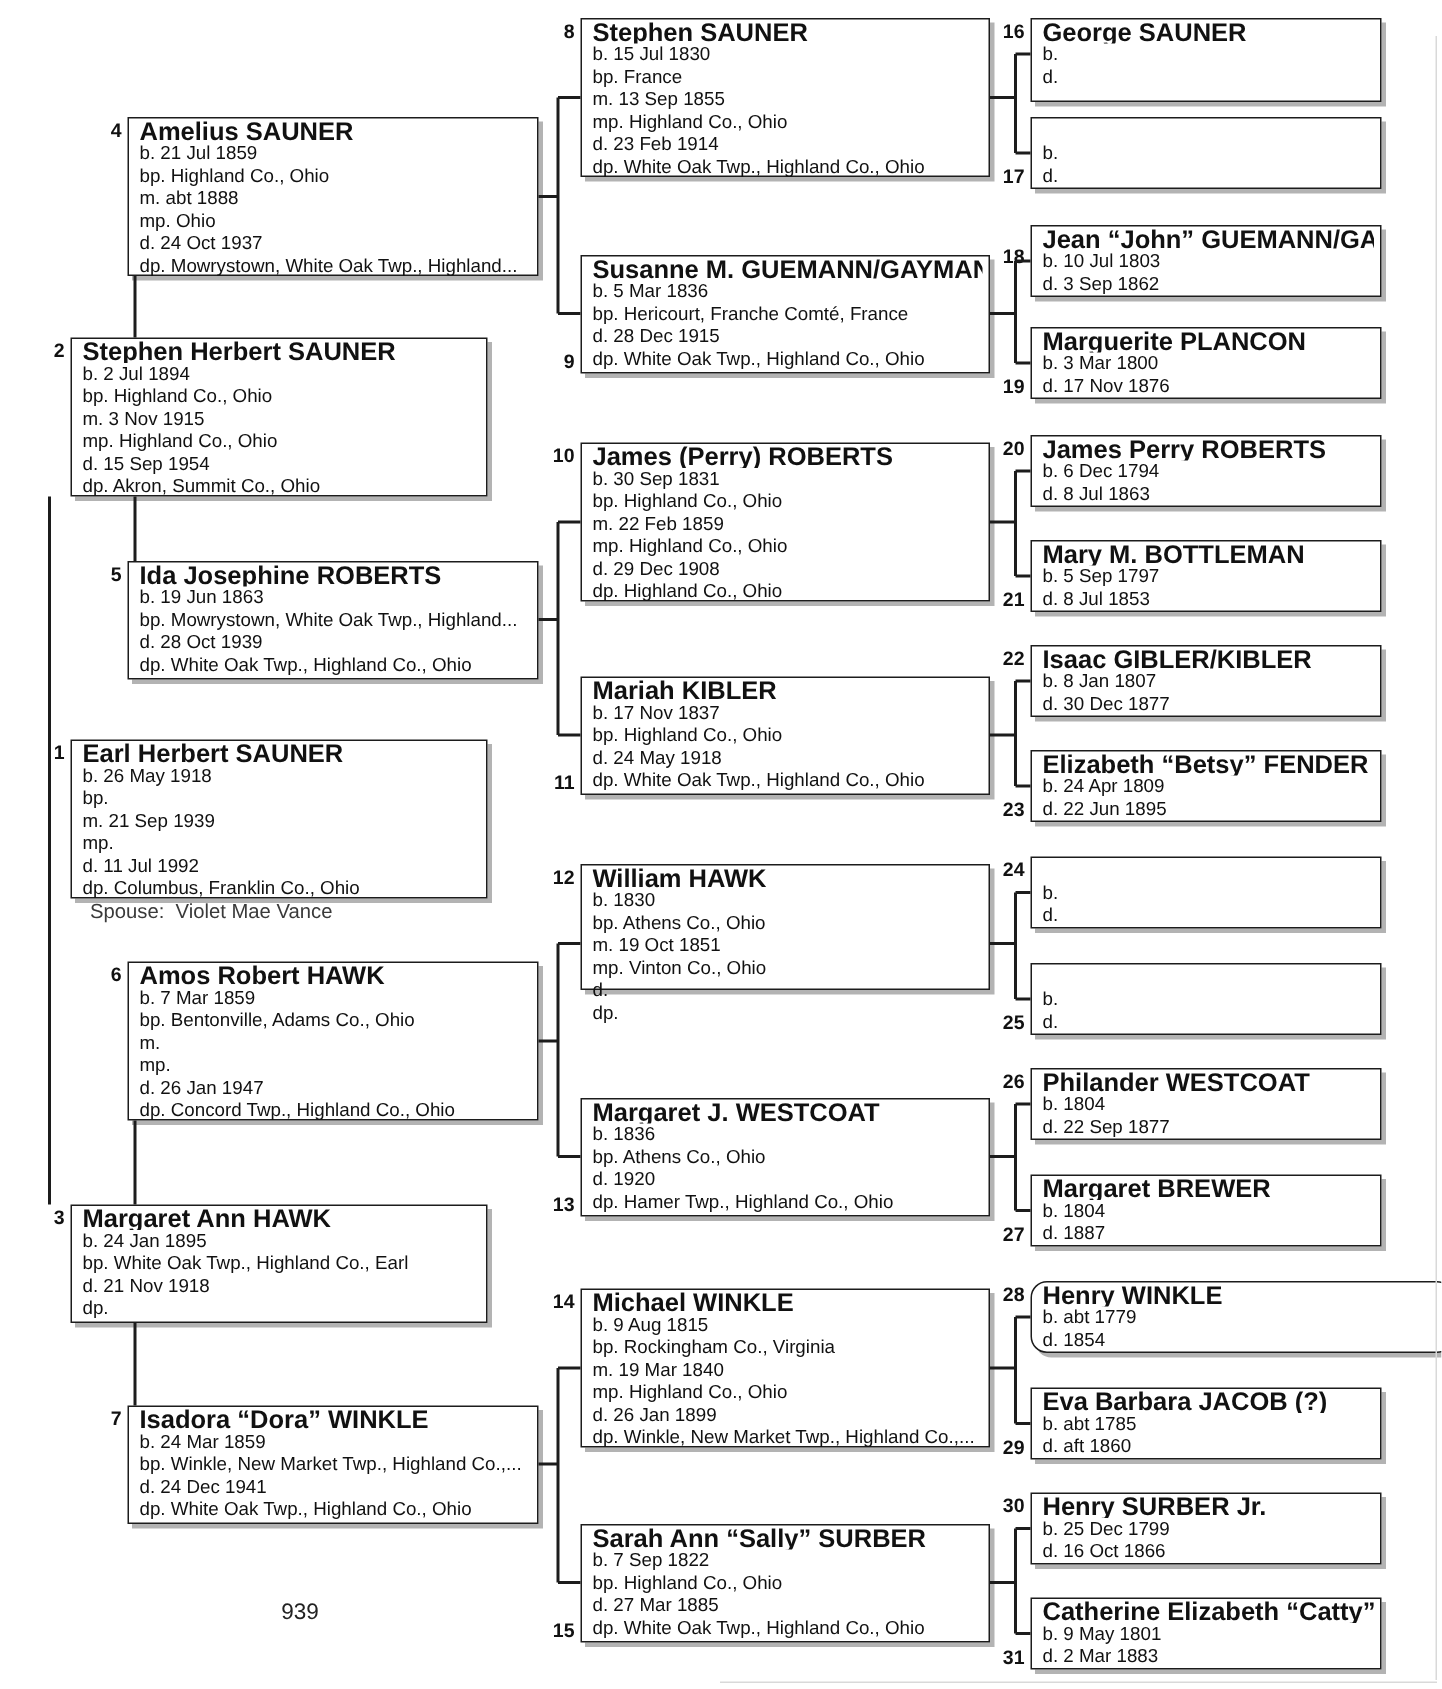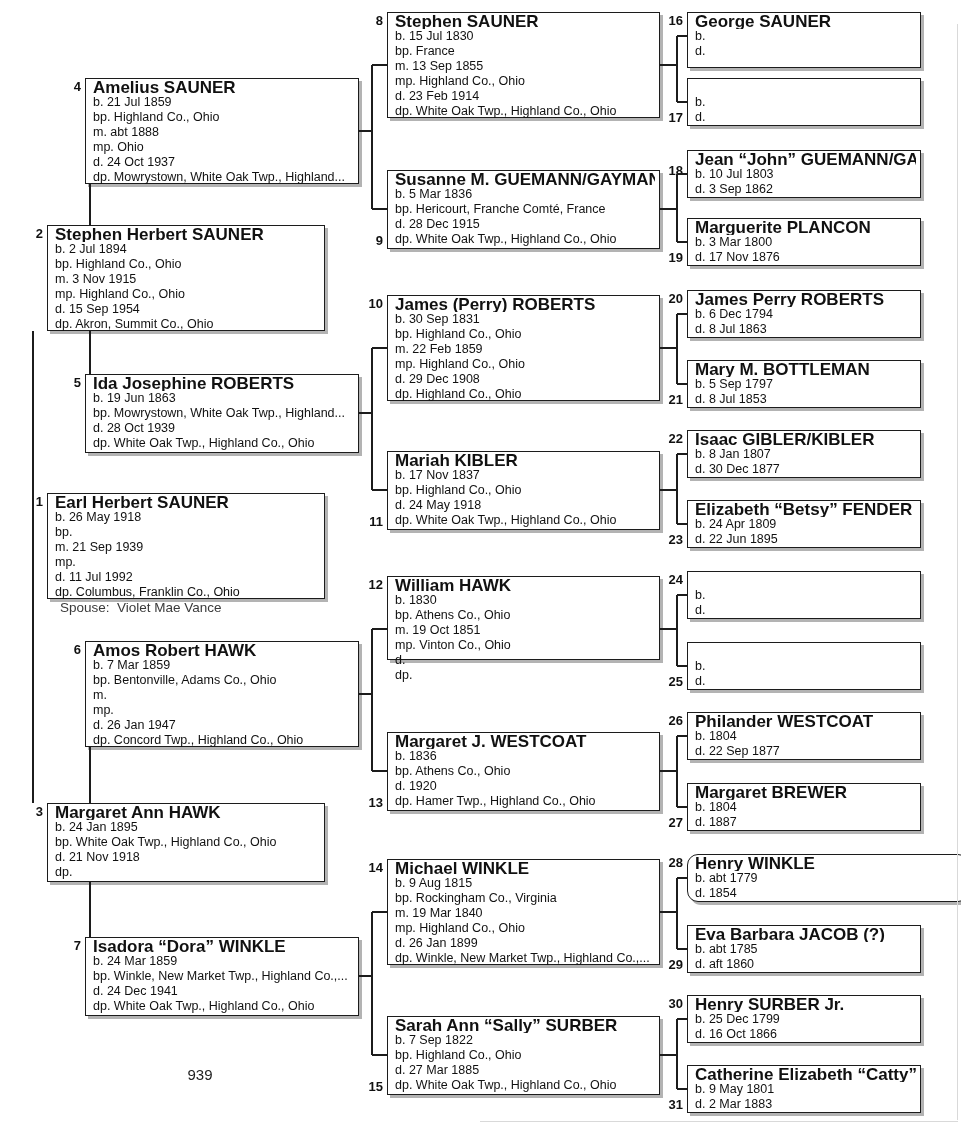--- a/index.html
+++ b/index.html
@@ -45,21 +45,21 @@
         <div class="line">bp. Highland Co., Ohio</div>
         <div class="line">m. 3 Nov 1915</div>
         <div class="line">mp. Highland Co., Ohio</div>
         <div class="line">d. 15 Sep 1954</div>
         <div class="line">dp. Akron, Summit Co., Ohio</div>
       </div>
       <div class="pnum" style="left: 17px; top: 226px;">2</div>
       <div class="pbox" style="left: 47px; top: 803px; width: 278px; height: 79px;">
         <div class="name">Margaret Ann HAWK</div>
         <div class="line">b. 24 Jan 1895</div>
-        <div class="line">bp. White Oak Twp., Highland Co., Ohio</div>
+        <div class="line">bp. White Oak Twp., Highland Co., Earl</div>
         <div class="line">d. 21 Nov 1918</div>
         <div class="line">dp.</div>
       </div>
       <div class="pnum" style="left: 17px; top: 804px;">3</div>
       <div class="pbox" style="left: 85px; top: 78px; width: 274px; height: 106px;">
         <div class="name">Amelius SAUNER</div>
         <div class="line">b. 21 Jul 1859</div>
         <div class="line">bp. Highland Co., Ohio</div>
         <div class="line">m. abt 1888</div>
         <div class="line">mp. Ohio</div>

